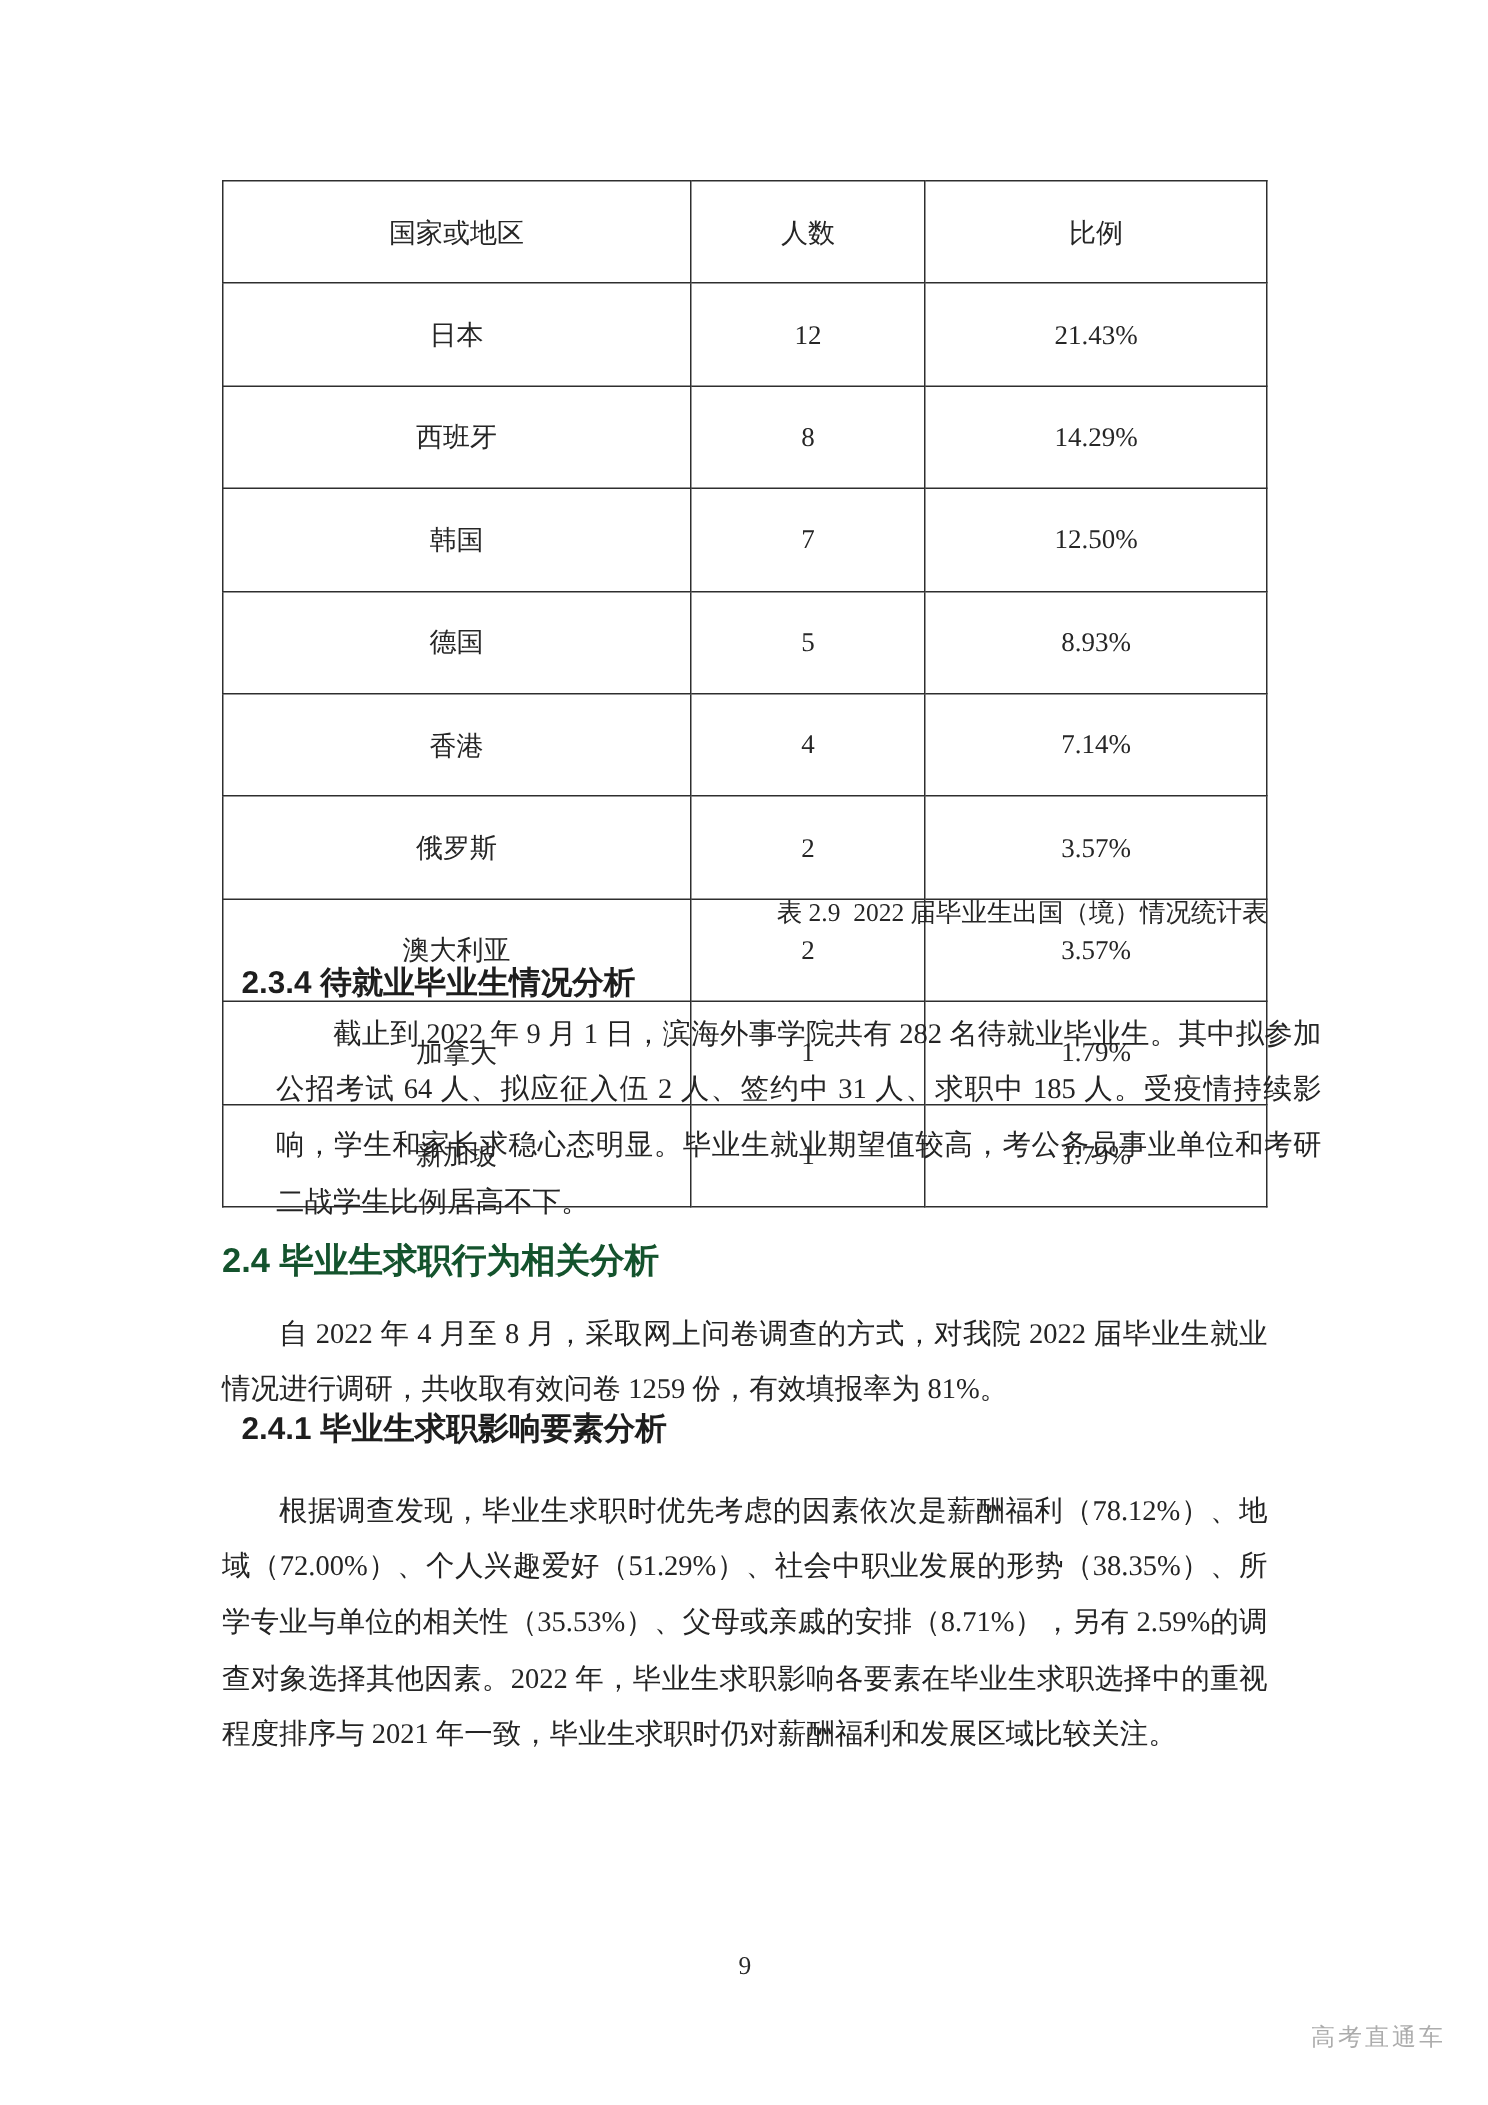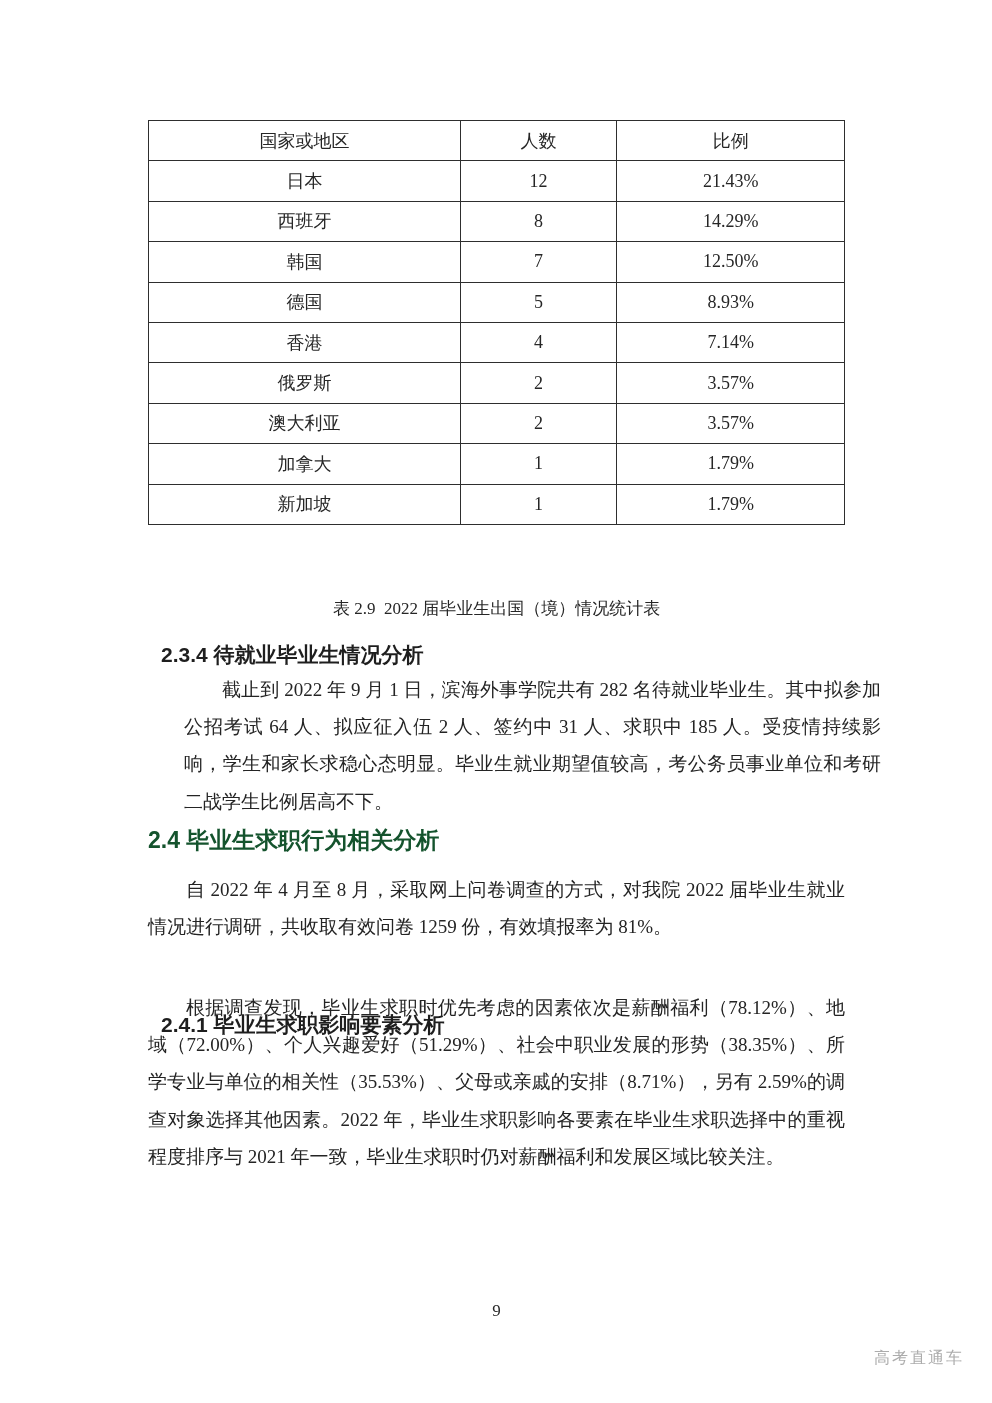--- a/index.html
+++ b/index.html
@@ -16,48 +16,48 @@
   
   .tbl-wrap { top:120px; left:148px; width:697px; }
   table.stats {
     border-collapse:collapse;
     width:697px;
     table-layout:fixed;
   }
   table.stats th, table.stats td {
     border:1px solid #2e2e2e;
     height:35.4px;
-    padding:2px;
+    padding:16px;
     text-align:center;
     vertical-align:middle;
     font-weight:normal;
     font-size:18px;
     color:#262626;
   }
 
   
   .tbl-caption {
     top:597px; left:148px; width:697px;
-    text-align:center;
+    text-align:right;
     font-size:17px;
     color:#262626;
     white-space:pre;
   }
 
   
   .h-sub {
     left:148px;
     font-family:"Liberation Sans","DejaVu Sans",sans-serif;
     font-size:21px;
     font-weight:bold;
     color:#1e1e1e;
     margin:13px;
   }
   .h234 { top:628px; }
-  .h241 { top:998px; }
+  .h241 { top:925px; }
   .h-main {
     top:825px; left:148px; width:697px;
     font-family:"Liberation Sans","DejaVu Sans",sans-serif;
     font-size:23px;
     font-weight:bold;
     color:#14532d;
     margin:0;
   }
 
   

